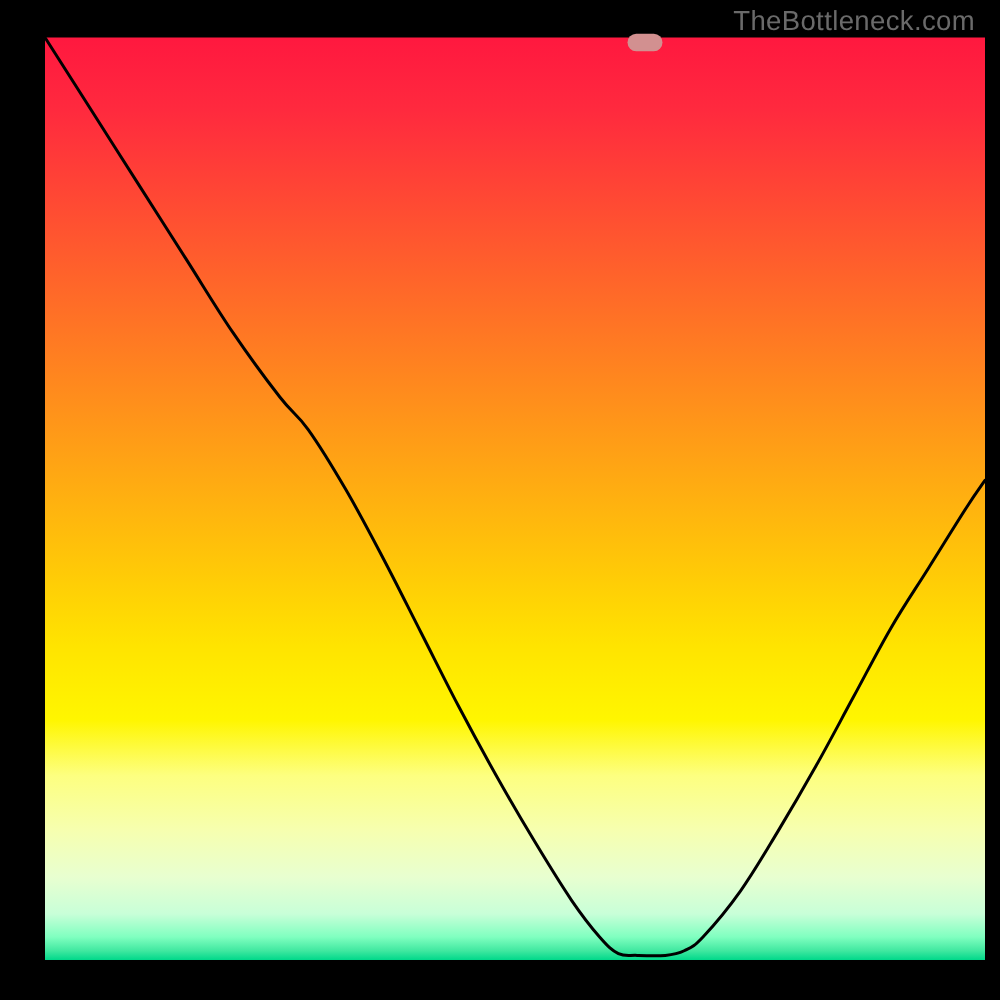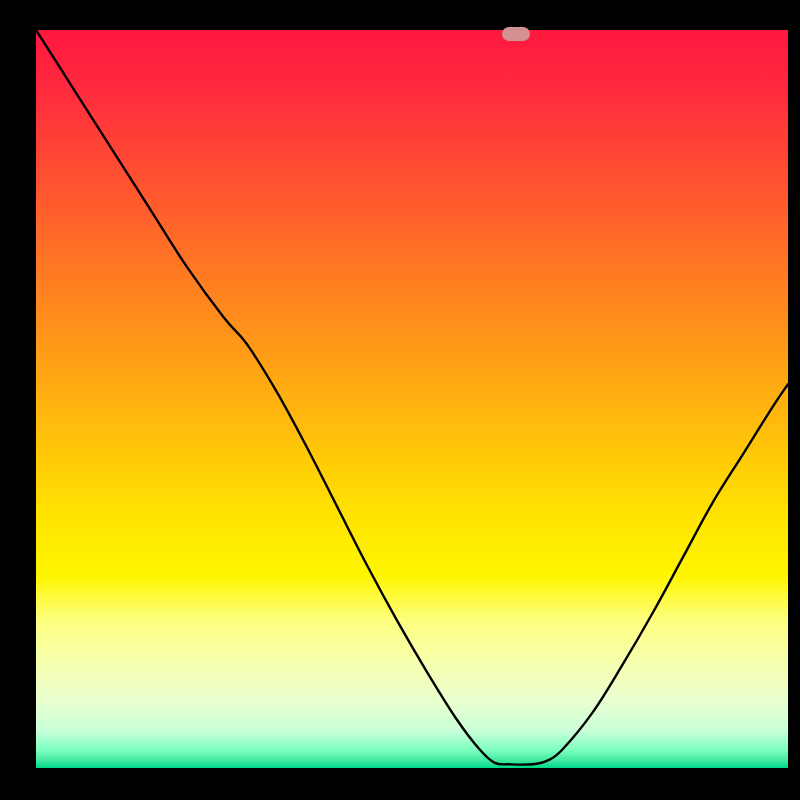--- a/index.html
+++ b/index.html
@@ -39,20 +39,21 @@
     border-radius: 7px;
     transform: translate(-50%, -50%);
     z-index: 15;
   }
 </style>
 </head>
 <body>
 
 <div class="frame">
 
+  <div class="watermark">TheBottleneck.com</div>
 
   <svg id="chart-svg" width="800" height="800">
     <defs>
       <linearGradient id="bg-grad" x1="0" y1="0" x2="0" y2="1">
           <stop offset="0%" stop-color="#ff183f"></stop>
           <stop offset="8%" stop-color="#ff2a3e"></stop>
           <stop offset="18%" stop-color="#ff4a33"></stop>
           <stop offset="28.000000000000004%" stop-color="#ff6a28"></stop>
           <stop offset="38%" stop-color="#ff8a1d"></stop>
           <stop offset="48%" stop-color="#ffaa12"></stop>

